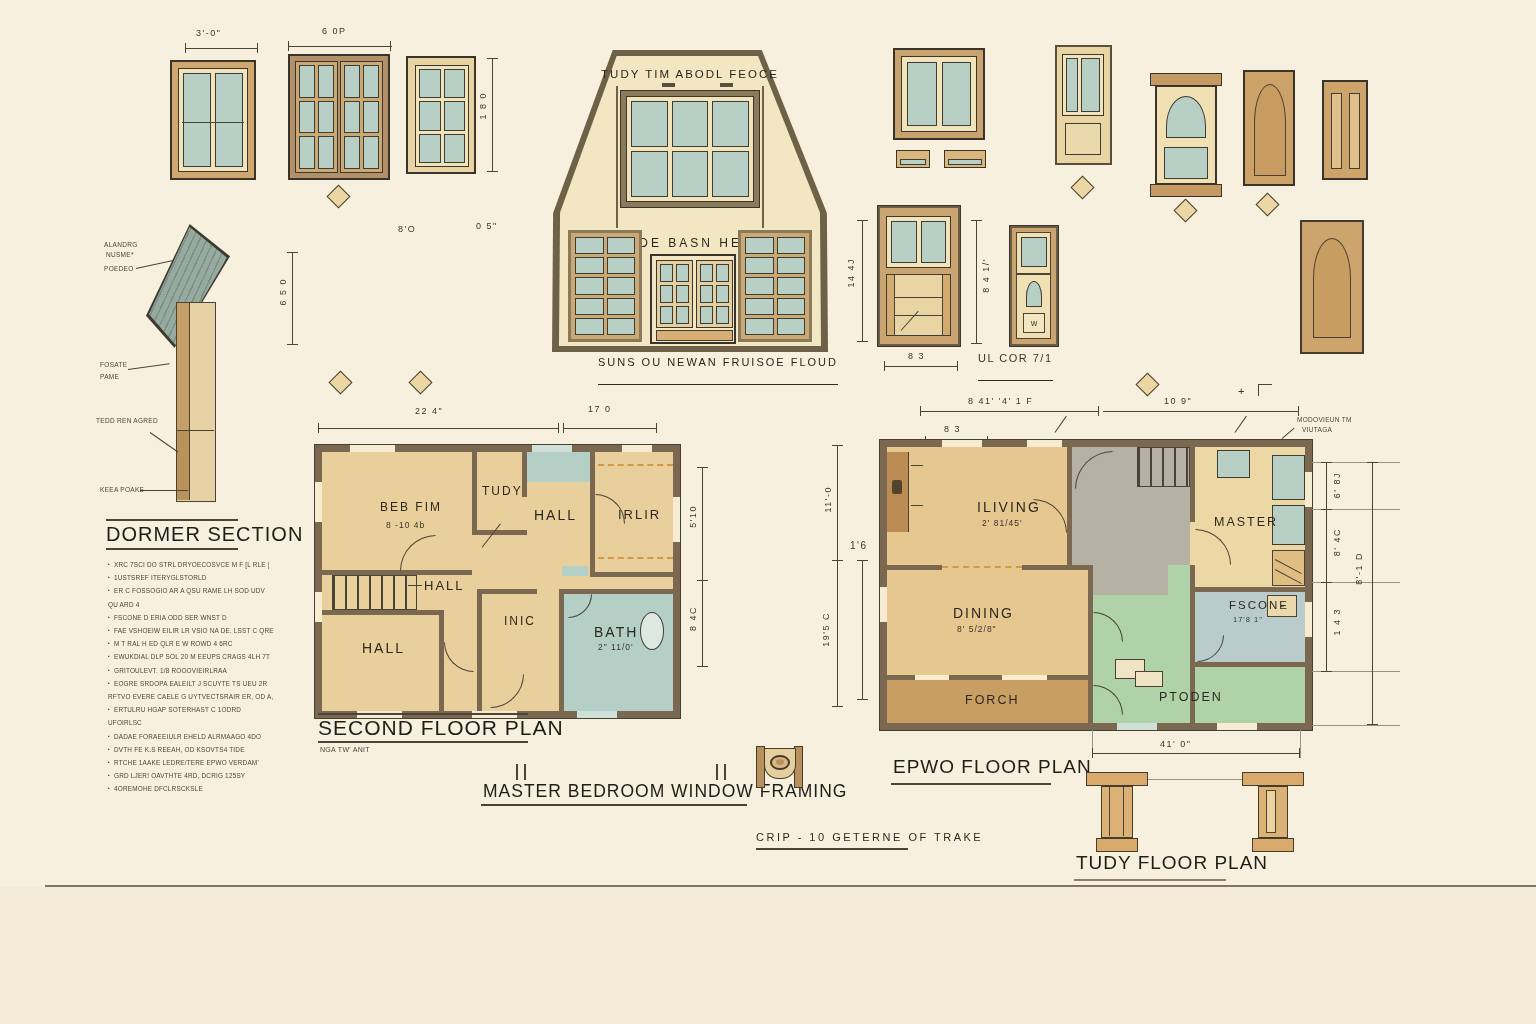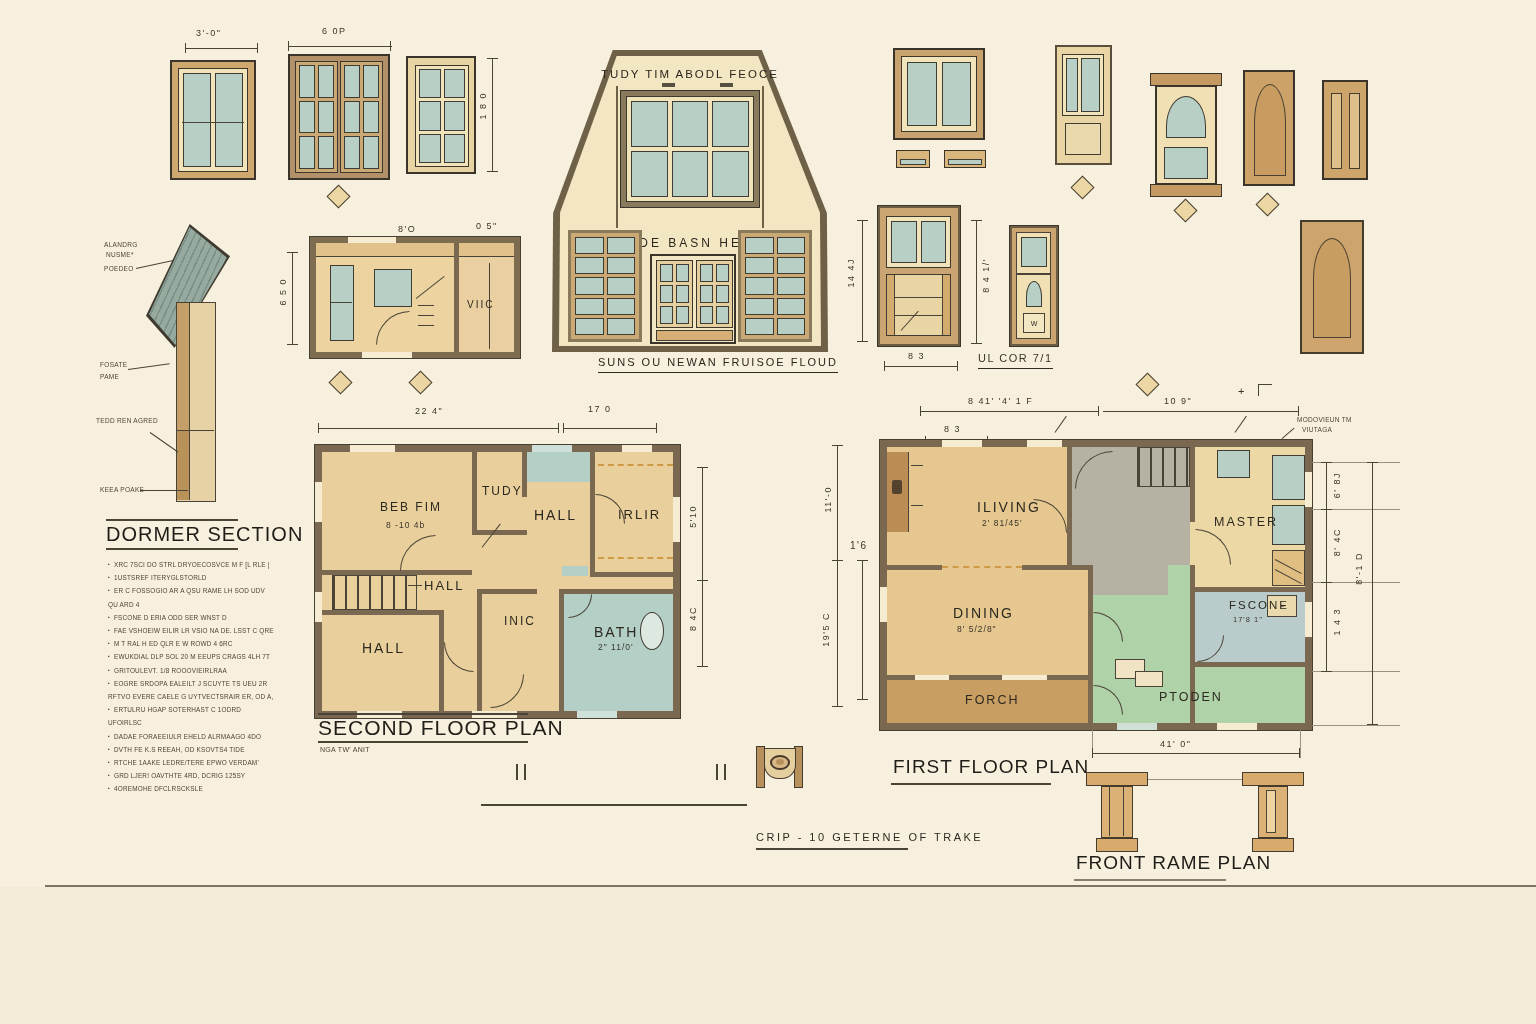--- a/index.html
+++ b/index.html
@@ -24,21 +24,21 @@
   .stairs{border:1.6px solid #4a4337;background-color:#e9cf9b;
           background-image:repeating-linear-gradient(90deg,#4a4337 0 1.6px,transparent 1.6px 12px)}
   .dash{border-top:2.2px dashed #cf9a45}
   .gap{background:#f6ecd2}
   .gapb{background:#cfe0d8}
   .notes-box{width:168px}
   .note{font-size:6.4px;line-height:13.2px;color:#4a443a;letter-spacing:.2px}
   .note::before{content:"▪";font-size:5px;margin-right:4px;vertical-align:1px}
   .frame-dark{border:2px solid #3a342b}
   .roofhatch{background:repeating-linear-gradient(115deg,#96aaa0 0 5px,#7b9186 5px 6.5px)}
-  .ulind{border-bottom:1.6px solid #2e2a22;padding-bottom:4px}
+  .ulind{border-bottom:1.6px solid #2e2a22;padding-bottom:16px}
 </style>
 </head>
 <body>
 
 <div class="page">
 
   <div class="abs" style="left:0;top:887px;width:1536px;height:137px;background:#f4ebd8"></div>
   <div class="abs" style="left:45px;top:885px;width:1491px;height:2px;background:#7d7568"></div>
 
   <div class="abs dim" style="left:196px;top:28px">3'-0"</div>
@@ -237,39 +237,20 @@
       <div class="note">ERTULRU HGAP SOTERHAST C 1ODRD UFOIRLSC</div>
       <div class="note">DADAE FORAEEIULR EHELD ALRMAAGO 4DO</div>
       <div class="note">DVTH FE K.S REEAH, OD KSOVTS4 TIDE</div>
       <div class="note">RTCHE 1AAKE LEDRE/TERE EPWO VERDAM'</div>
       <div class="note">GRD LJER! OAVTHTE 4RD, DCRIG 125SY</div>
       <div class="note">4OREMOHE DFCLRSCKSLE</div>
     </div>
 
   <div class="abs dim" style="left:398px;top:224px">8'O</div>
   <div class="abs dim" style="left:476px;top:221px">0 5"</div>
-  <div class="abs" style="left:310px;top:237px;width:210px;height:121px;border:6px solid #7e6c50;background:#ecd3a0;outline:1px solid #45402f">
-    <div class="abs" style="left:0;top:0;width:198px;height:14px;background:#e0c28a;border-bottom:1px solid #4a4337"></div>
-    <div class="abs" style="left:14px;top:22px;width:24px;height:76px;background:#b7cfc5;border:1.5px solid #3f3c33">
-      <div class="abs line" style="left:0;top:36px;width:21px;height:1.4px"></div>
-    </div>
-    <div class="abs" style="left:58px;top:26px;width:38px;height:38px;background:#b7cfc5;border:1px solid #3f3c33"></div>
-    <div class="abs lead" style="left:100px;top:55px;width:36px;transform:rotate(-38deg)"></div>
-    <div class="abs line" style="left:102px;top:62px;width:16px;height:1.2px"></div>
-    <div class="abs line" style="left:102px;top:72px;width:16px;height:1.2px"></div>
-    <div class="abs line" style="left:102px;top:82px;width:16px;height:1.2px"></div>
-    <div class="abs arc" style="left:60px;top:68px;width:34px;height:34px;transform:rotate(90deg)"></div>
-    <div class="abs wall" style="left:138px;top:0;width:5px;height:109px"></div>
-    <div class="abs" style="left:143px;top:14px;width:55px;height:95px;background:#ead0a0">
-      <div class="abs line" style="left:30px;top:6px;width:1.2px;height:86px"></div>
-      <div class="abs lbl" style="left:8px;top:42px;font-size:10px">VIIC</div>
-    </div>
-    <div class="abs gap" style="left:32px;top:-6px;width:48px;height:6px"></div>
-    <div class="abs gap" style="left:46px;top:109px;width:50px;height:6px"></div>
-  </div>
   <div class="abs line" style="left:292px;top:252px;width:1.2px;height:93px"></div>
   <div class="abs line" style="left:287px;top:252px;width:11px;height:1.2px"></div>
   <div class="abs line" style="left:287px;top:344px;width:11px;height:1.2px"></div>
   <div class="abs dim vdim" style="left:278px;top:278px">6 5 0</div>
   <div class="abs diamond" style="left:332px;top:374px"></div>
   <div class="abs diamond" style="left:412px;top:374px"></div>
 
   <div class="abs" style="left:878px;top:206px;width:82px;height:140px;background:#caa571;border:2.5px solid #6b5c44;outline:1px solid #3c362c">
     <div class="abs panes" style="left:6px;top:8px;width:65px;height:52px;grid-template-columns:1fr 1fr;gap:4px;padding:4px">
         <i></i>
@@ -380,20 +361,21 @@
 
   <div class="abs line" style="left:318px;top:713px;width:210px;height:2px"></div>
   <div class="abs title" style="left:318px;top:716px;font-size:21px">SECOND FLOOR PLAN</div>
   <div class="abs line" style="left:318px;top:741px;width:210px;height:2.4px"></div>
   <div class="abs tiny" style="left:320px;top:746px;font-size:7px">NGA TW' ANIT</div>
 
   <div class="abs line" style="left:516px;top:764px;width:1.6px;height:16px"></div>
   <div class="abs line" style="left:524px;top:764px;width:1.6px;height:16px"></div>
   <div class="abs line" style="left:716px;top:764px;width:1.6px;height:16px"></div>
   <div class="abs line" style="left:724px;top:764px;width:1.6px;height:16px"></div>
+  <div class="abs title" style="left:483px;top:781px;font-size:17.5px">MASTER BEDROOM WINDOW FRAMING</div>
   <div class="abs line" style="left:481px;top:804px;width:266px;height:2px"></div>
 
   <div class="abs" style="left:756px;top:744px;width:48px;height:48px">
     <div class="abs" style="left:0;top:2px;width:9px;height:42px;background:#b8905c;border:1.2px solid #463c2e"></div>
     <div class="abs" style="left:38px;top:2px;width:9px;height:42px;background:#b8905c;border:1.2px solid #463c2e"></div>
     <div class="abs" style="left:8px;top:4px;width:32px;height:31px;background:#e6cf9f;border:1.2px solid #463c2e;border-radius:0 0 45% 45%"></div>
     <div class="abs" style="left:14px;top:11px;width:20px;height:15px;background:#d9b887;border:2px solid #46392a;border-radius:50%"></div>
     <div class="abs" style="left:20px;top:15px;width:8px;height:6px;background:#b8905c;border-radius:50%"></div>
   </div>
 
@@ -516,35 +498,35 @@
   <div class="abs line" style="left:1367px;top:724px;width:11px;height:1.2px"></div>
   <div class="abs dim vdim" style="left:1354px;top:552px">8'-1 D</div>
 
   <div class="abs xline" style="left:1092px;top:730px;width:1px;height:28px"></div>
   <div class="abs xline" style="left:1300px;top:730px;width:1px;height:28px"></div>
   <div class="abs line" style="left:1092px;top:753px;width:208px;height:1.2px"></div>
   <div class="abs line" style="left:1092px;top:748px;width:1.2px;height:10px"></div>
   <div class="abs line" style="left:1299px;top:748px;width:1.2px;height:10px"></div>
   <div class="abs dim" style="left:1160px;top:739px">41' 0"</div>
 
-  <div class="abs title" style="left:893px;top:756px;font-size:19px">FIRST FLOOR PLAN</div>
+  <div class="abs title" style="left:893px;top:756px;font-size:19px">EPWO FLOOR PLAN</div>
   <div class="abs line" style="left:891px;top:783px;width:160px;height:2px"></div>
 
   <div class="abs xline" style="left:1148px;top:779px;width:96px;height:1px"></div>
   <div class="abs" style="left:1086px;top:772px;width:62px;height:80px">
     <div class="abs" style="left:0;top:0;width:62px;height:14px;background:#d8ab6d;border:1.5px solid #463c2e"></div>
     <div class="abs" style="left:15px;top:14px;width:32px;height:52px;background:#dcb176;border:1.5px solid #463c2e">
       <div class="abs" style="left:7px;top:0;width:1.2px;height:49px;background:#4a4337"></div>
       <div class="abs" style="left:21px;top:0;width:1.2px;height:49px;background:#4a4337"></div>
     </div>
     <div class="abs" style="left:10px;top:66px;width:42px;height:14px;background:#d8ab6d;border:1.5px solid #463c2e"></div>
   </div>
   <div class="abs" style="left:1242px;top:772px;width:62px;height:80px">
     <div class="abs" style="left:0;top:0;width:62px;height:14px;background:#d8ab6d;border:1.5px solid #463c2e"></div>
     <div class="abs" style="left:16px;top:14px;width:30px;height:52px;background:#dcb176;border:1.5px solid #463c2e">
       <div class="abs" style="left:7px;top:3px;width:10px;height:43px;background:#ecd3a0;border:1px solid #4a4337"></div>
     </div>
     <div class="abs" style="left:10px;top:66px;width:42px;height:14px;background:#d8ab6d;border:1.5px solid #463c2e"></div>
   </div>
-  <div class="abs title" style="left:1076px;top:852px;font-size:19px">FRONT RAME PLAN</div>
+  <div class="abs title" style="left:1076px;top:852px;font-size:19px">TUDY FLOOR PLAN</div>
   <div class="abs" style="left:1074px;top:879px;width:152px;height:2px;background:#8a7f6a"></div>
 
 </div>
 
 </body></html>

